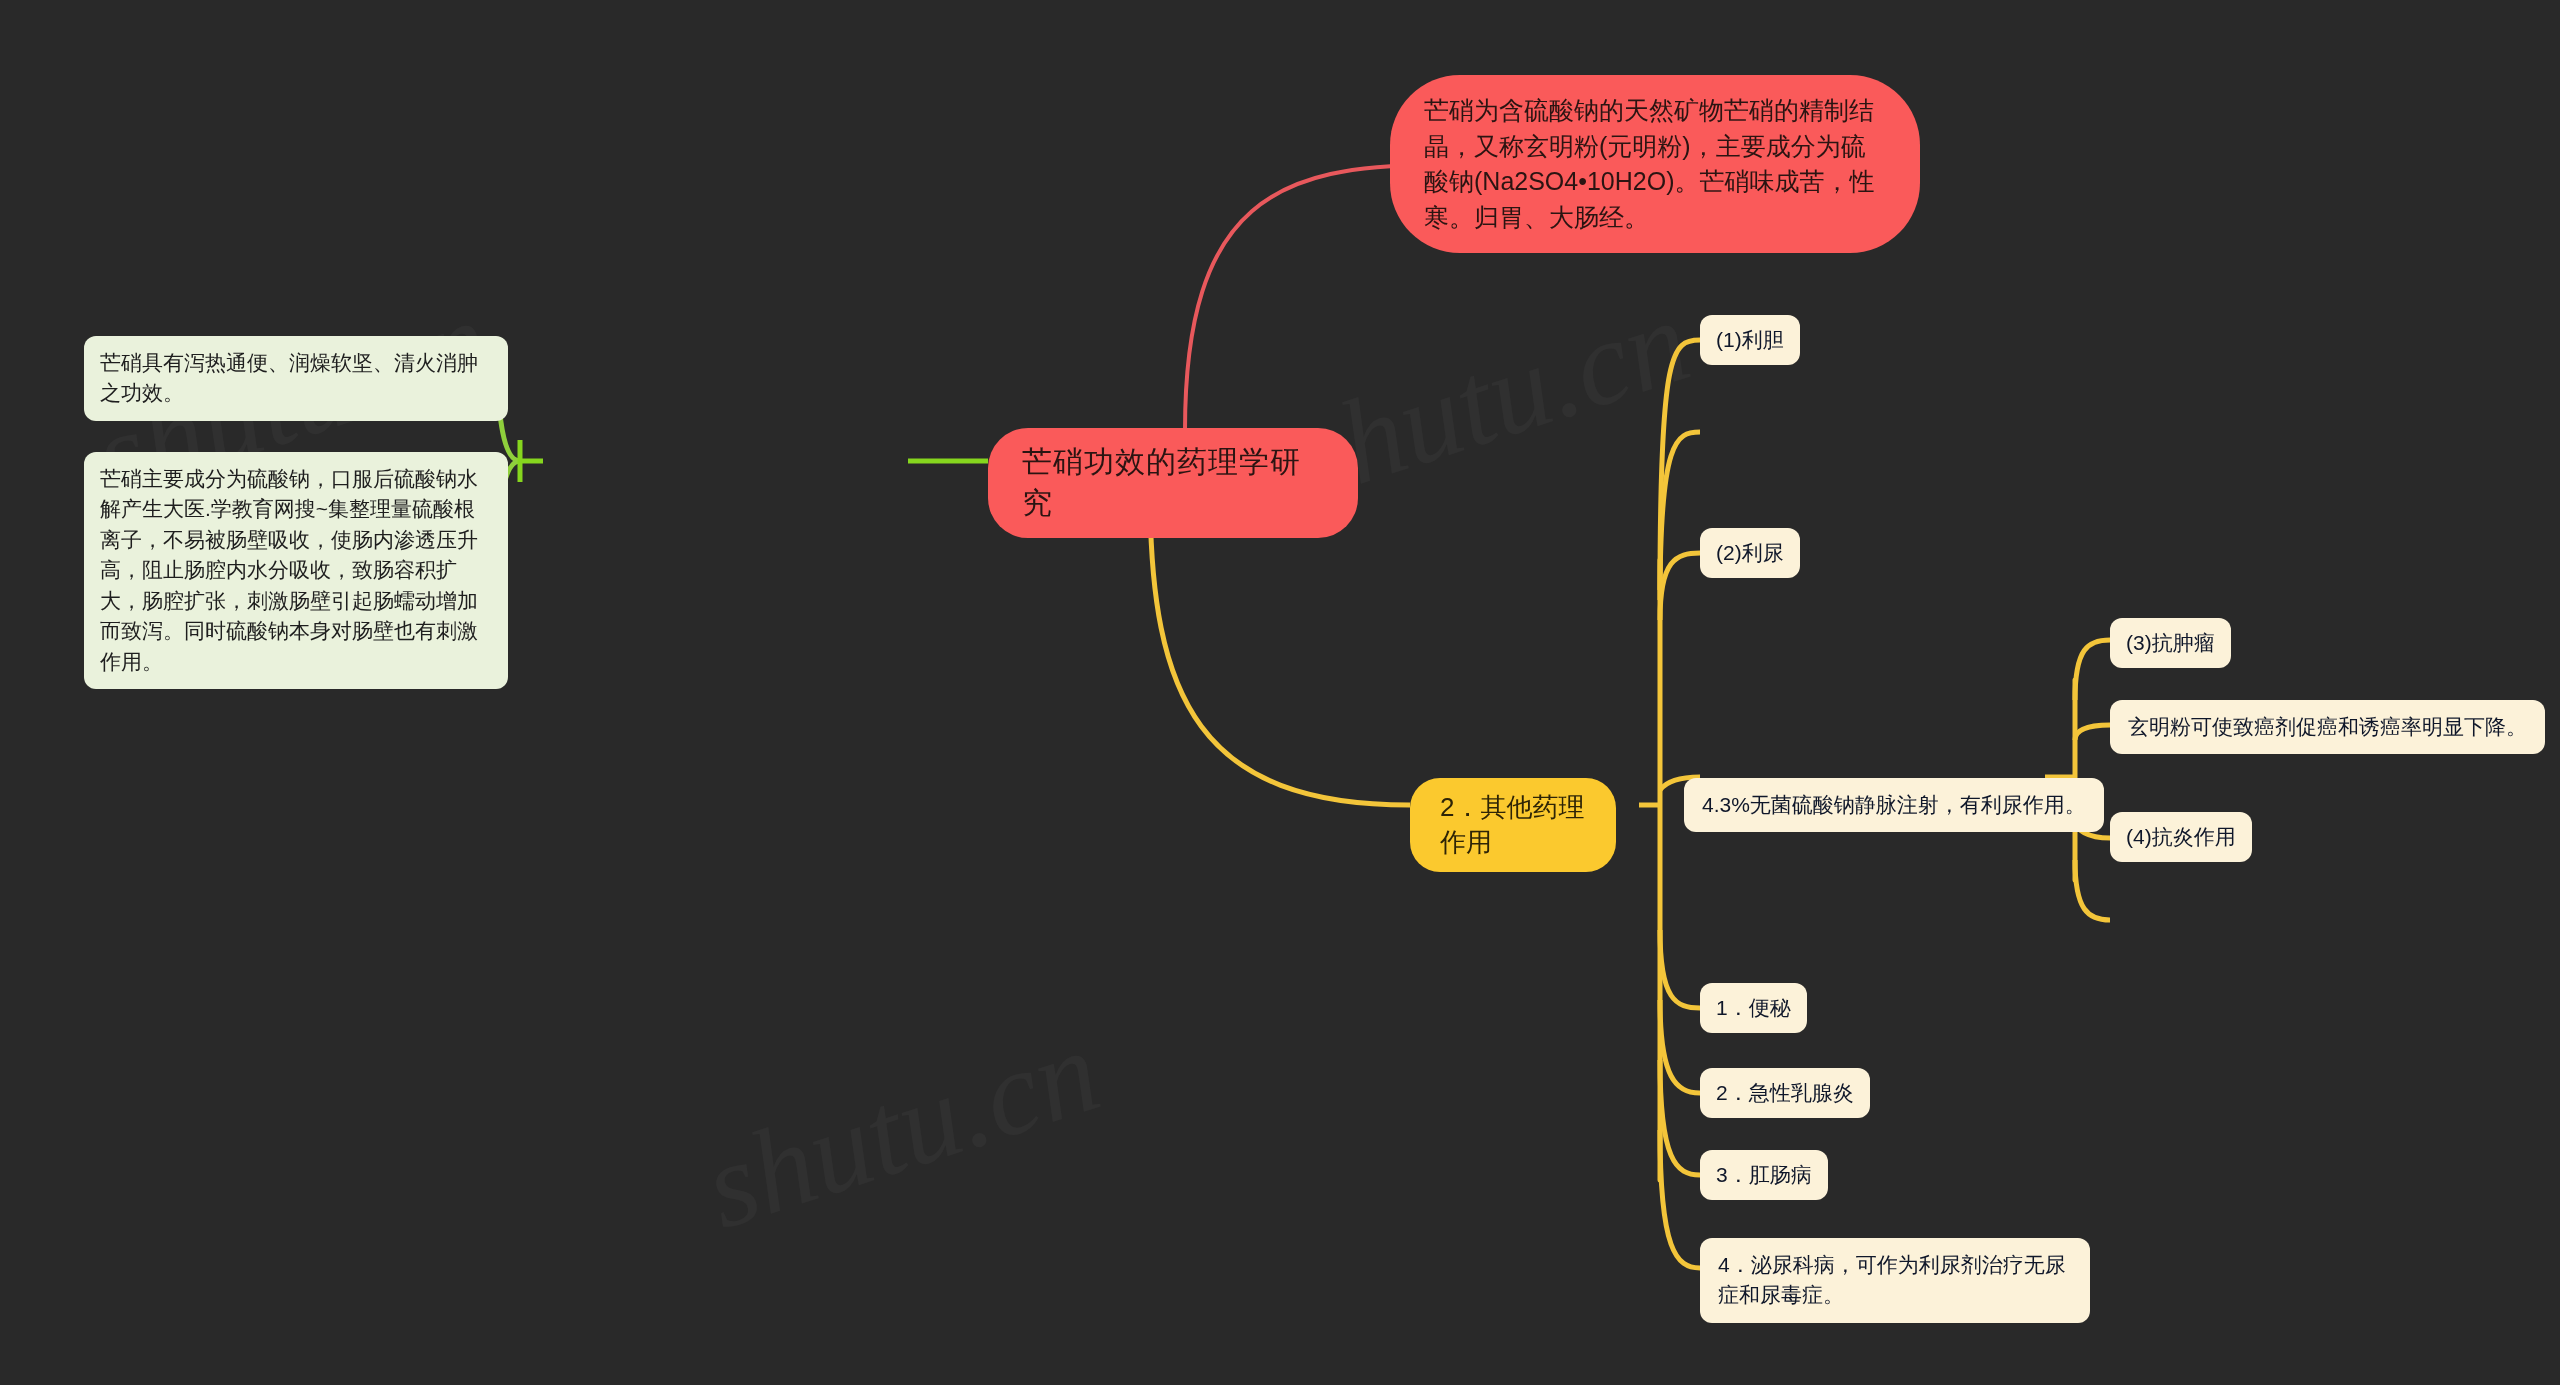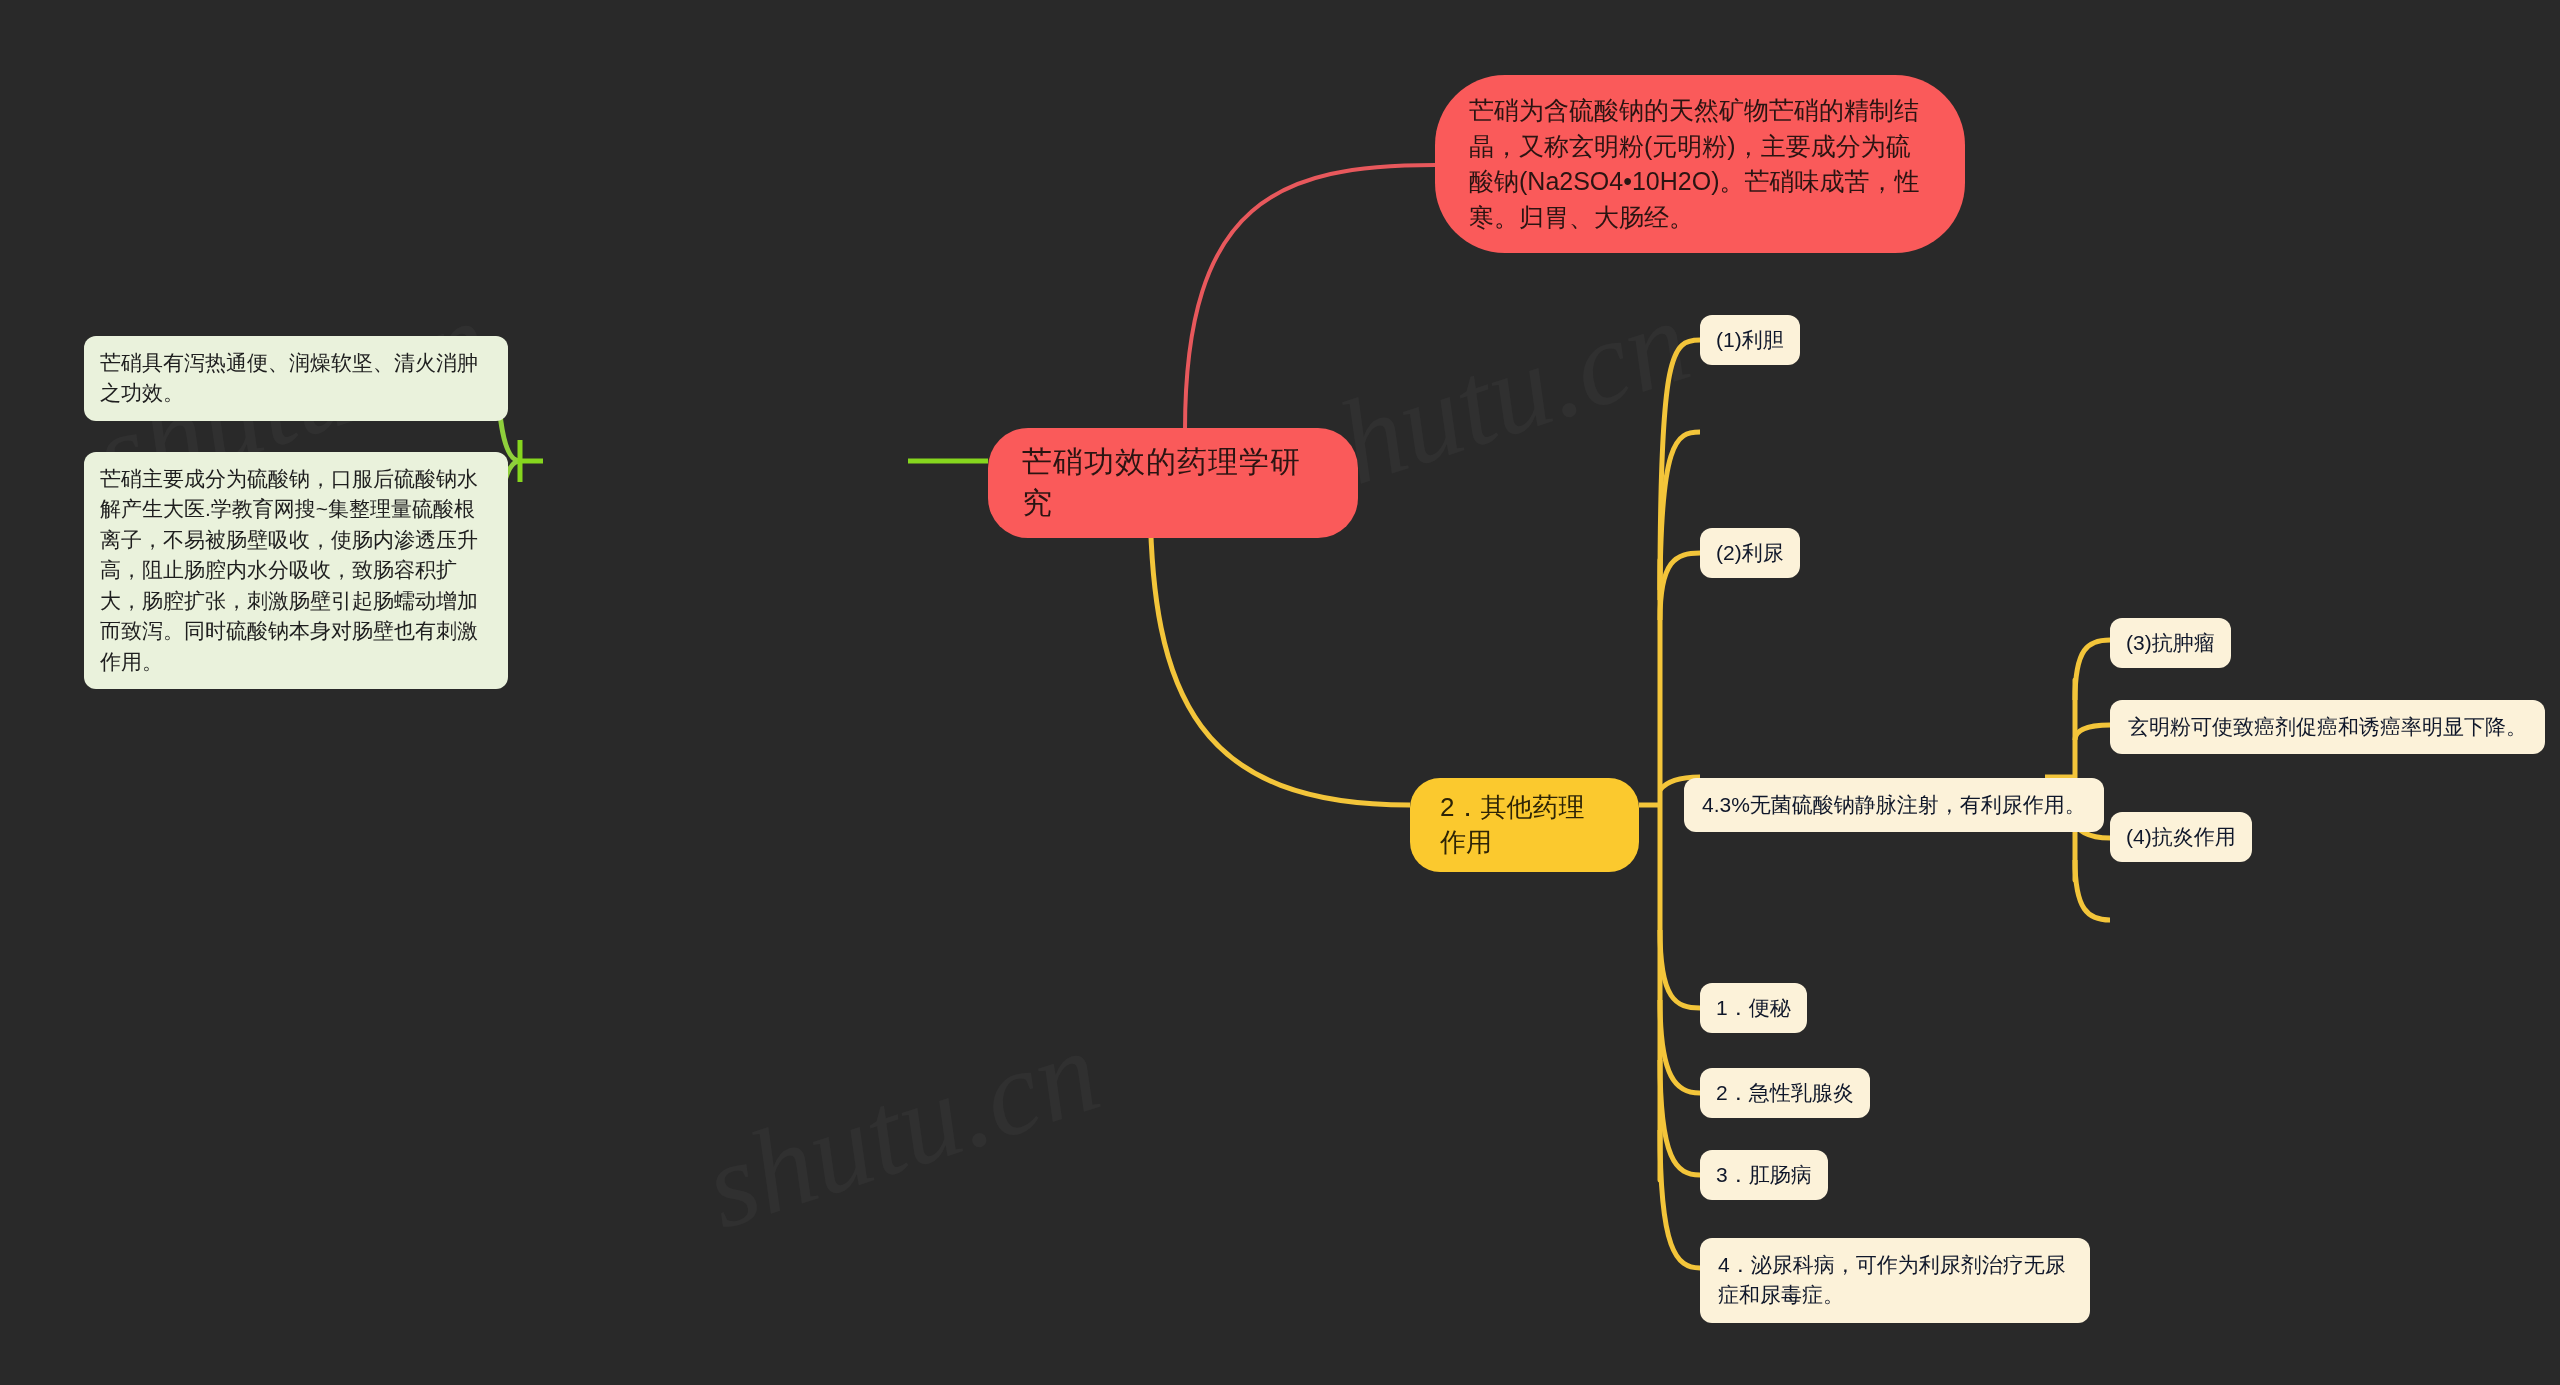--- a/index.html
+++ b/index.html
@@ -148,34 +148,34 @@
     <path d="M2075,700 C2075,648 2088,640 2110,640" fill="none" stroke="#f3c53a" stroke-width="5"></path>
     <path d="M2075,740 C2075,730 2088,725 2110,725" fill="none" stroke="#f3c53a" stroke-width="5"></path>
     <path d="M2075,820 C2075,830 2088,838 2110,838" fill="none" stroke="#f3c53a" stroke-width="5"></path>
     <path d="M2075,860 C2075,910 2088,920 2110,920" fill="none" stroke="#f3c53a" stroke-width="5"></path>
   </svg>
 
   <div class="node root" style="left:988px; top:428px; width:370px; justify-content:center;">
     <span class="node-text">芒硝功效的药理学研究</span>
   </div>
 
-  <div class="node red-bubble" style="left:1435px; top:75px; width:530px;align-items:center;">
+  <div class="node red-bubble" style="left:1390px; top:75px; width:530px;align-items:center;">
     <span class="node-text">芒硝为含硫酸钠的天然矿物芒硝的精制结晶，又称玄明粉(元明粉)，主要成分为硫酸钠(Na2SO4•10H2O)。芒硝味成苦，性寒。归胃、大肠经。</span>
   </div>
 
 
   <div class="node leaf-green" style="left:84px; top:452px; width:424px;">
     <span class="node-text">芒硝主要成分为硫酸钠，口服后硫酸钠水解产生大医.学教育网搜~集整理量硫酸根离子，不易被肠壁吸收，使肠内渗透压升高，阻止肠腔内水分吸收，致肠容积扩大，肠腔扩张，刺激肠壁引起肠蠕动增加而致泻。同时硫酸钠本身对肠壁也有刺激作用。</span>
   </div>
 
   <div class="node leaf-green" style="left:84px; top:336px; width:424px;">
     <span class="node-text">芒硝具有泻热通便、润燥软坚、清火消肿之功效。</span>
   </div>
 
-  <div class="node branch-yellow" style="left:1410px; top:778px; width:229px; justify-content:flex-start;">
+  <div class="node branch-yellow" style="left:1410px; top:778px; width:206px; justify-content:flex-start;">
     <span class="node-text">2．其他药理作用</span>
   </div>
 
   <div class="node leaf-cream small" style="left:1700px; top:315px;">
     <span class="node-text">(1)利胆</span>
   </div>
 
 
   <div class="node leaf-cream small" style="left:1700px; top:528px;">
     <span class="node-text">(2)利尿</span>

